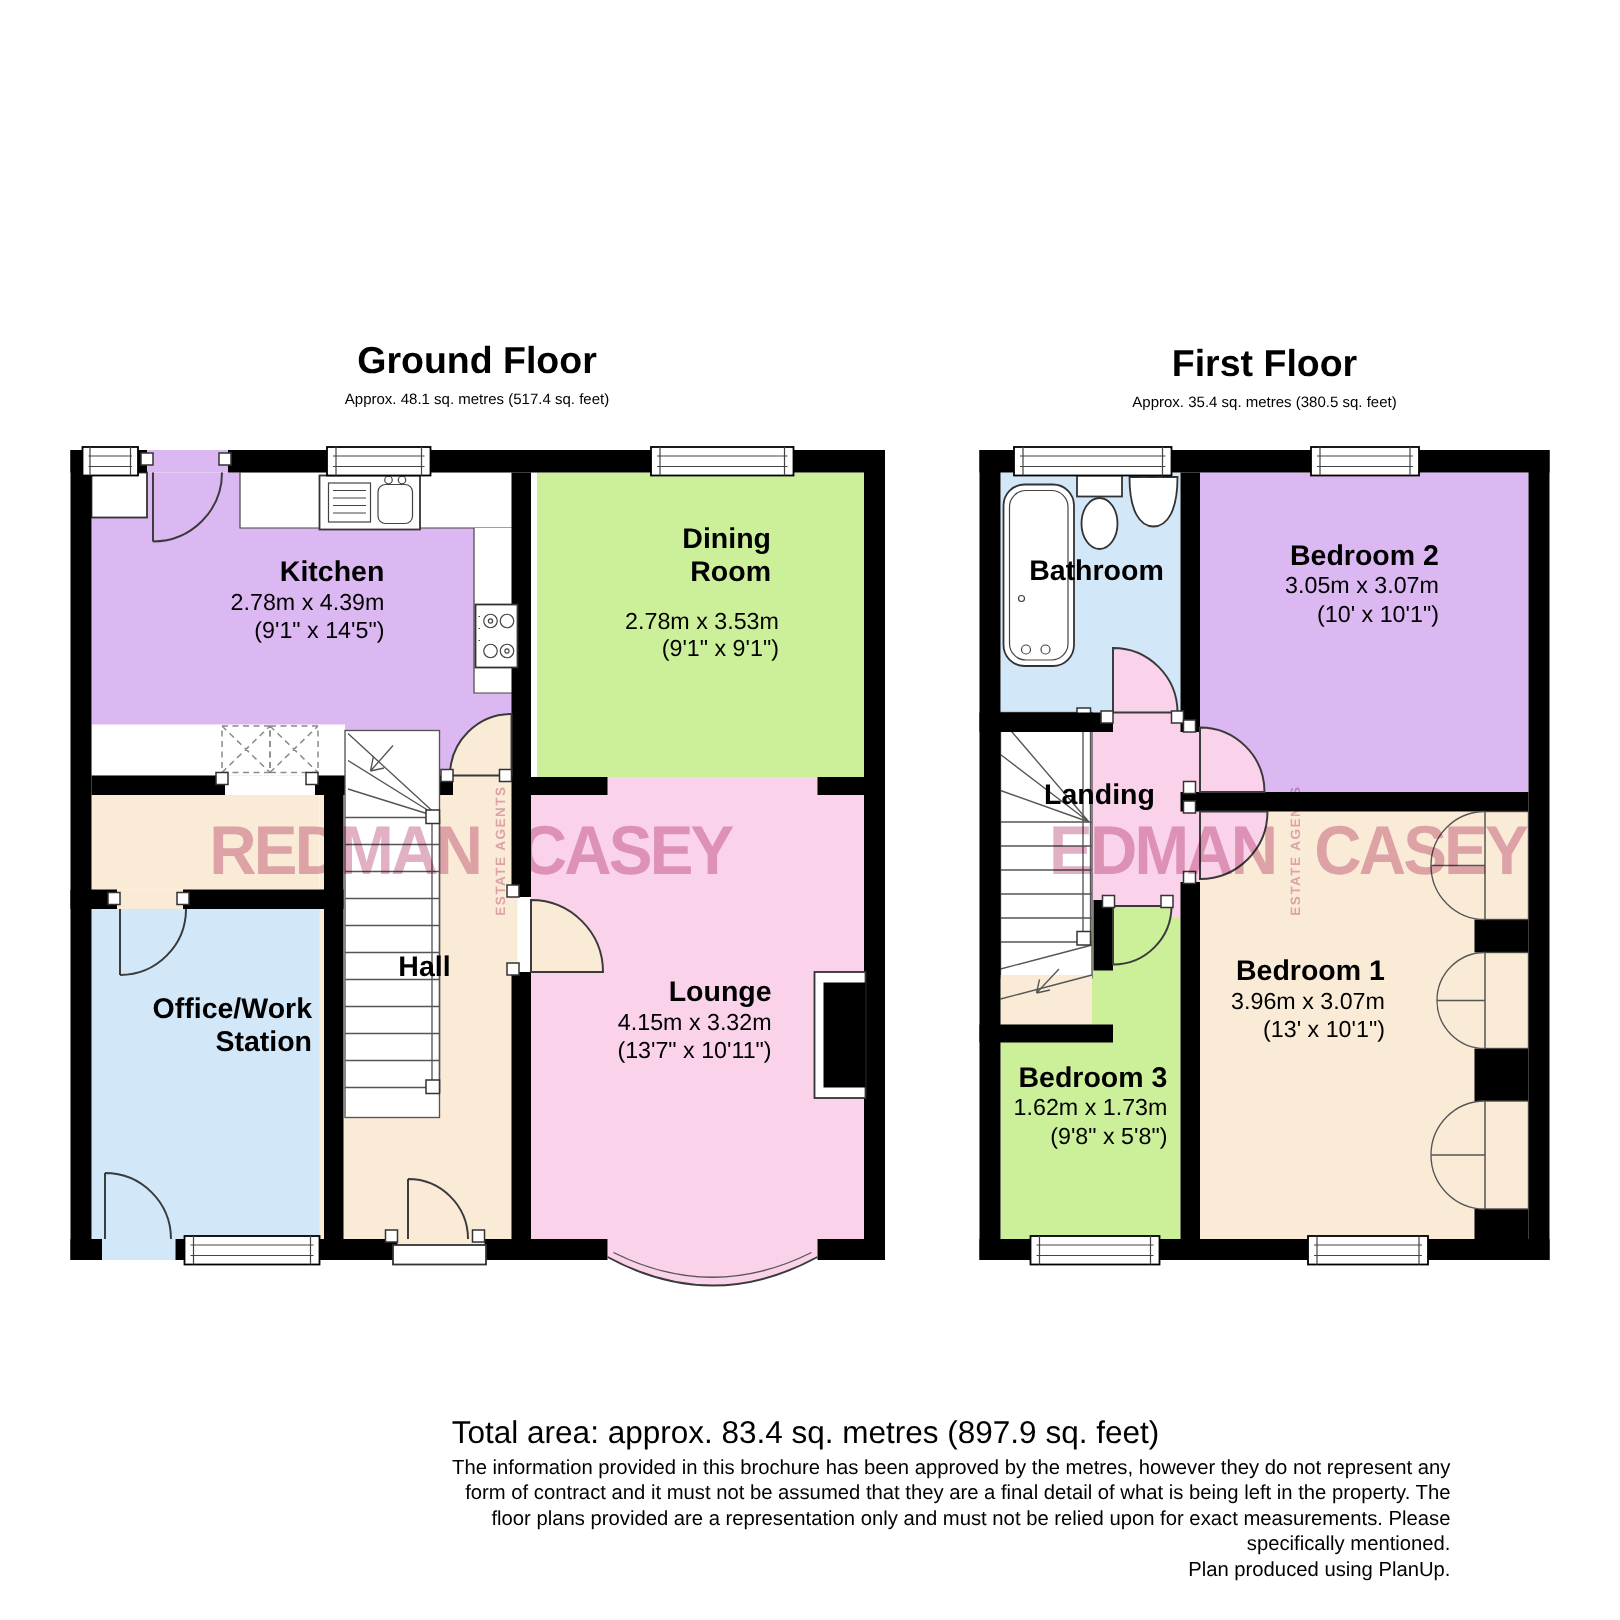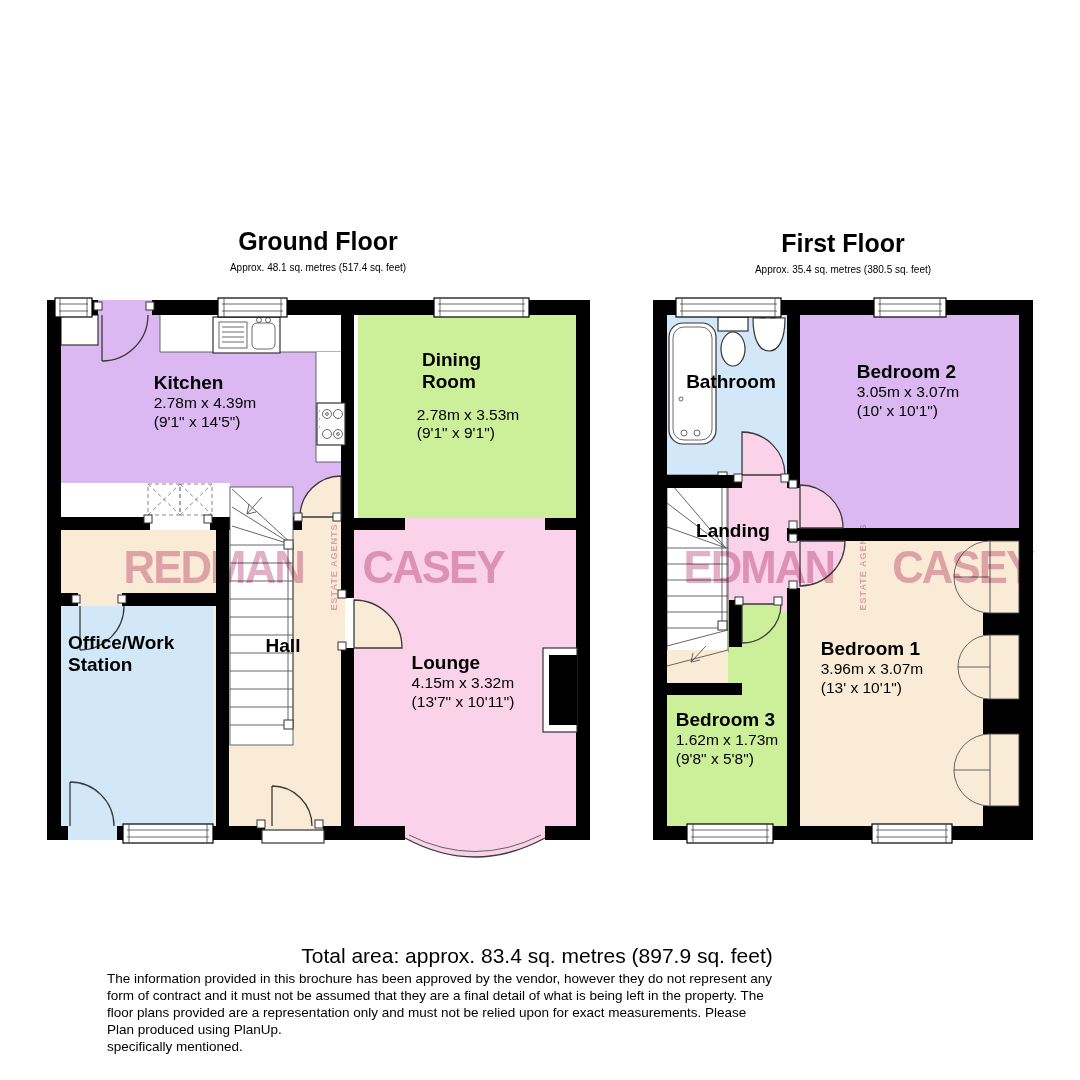--- a/index.html
+++ b/index.html
@@ -1,28 +1,28 @@
 <!DOCTYPE html>
 <html><head>
 <meta charset="utf-8">
 <style>
   html,body{margin:0;padding:0;background:#fff;}
   body{width:1080px;height:1080px;position:relative;overflow:hidden;
        font-family:"Liberation Sans", sans-serif;color:#000;}
   #plan-svg{position:absolute;left:0;top:0;}
-  .abs{position:absolute;transform:translate(-50%,-50%);text-align:left;}
+  .abs{position:absolute;transform:translate(-50%,-50%);text-align:right;}
   .floor-title{font-size:25px;font-weight:bold;white-space:nowrap;}
   .floor-sub{font-size:10px;white-space:nowrap;}
   .room-label{line-height:1.18;}
   .rname{font-size:19px;font-weight:bold;}
   .rdim{font-size:15.5px;white-space:nowrap;}
   .wrap90{width:92px;} .wrap140{width:140px;}
   .nowrap{white-space:nowrap;}
   .wm{position:absolute;transform:translate(-50%,-50%);display:flex;align-items:center;
-      gap:20px;mix-blend-mode:multiply;opacity:.62;pointer-events:none;}
+      gap:4px;mix-blend-mode:multiply;opacity:.62;pointer-events:none;}
   .wm-big{font-size:46px;font-weight:bold;letter-spacing:-2px;color:#cf7fa2;
           transform:scaleX(.95);white-space:nowrap;}
   .wm-vert{font-size:9px;font-weight:bold;color:#cf7fa2;writing-mode:vertical-rl;
            transform:rotate(180deg);letter-spacing:1px;white-space:nowrap;}
   .total-area{font-size:21px;white-space:nowrap;}
   .disclaimer{font-size:13.5px;line-height:17px;width:860px;}
   .disclaimer div{white-space:nowrap;}
   
   .c-purple{fill:#DCB8F2;} .c-green{fill:#CCEF9A;} .c-pink{fill:#FAD2EA;}
   .c-beige{fill:#FAEBD7;} .c-blue{fill:#D2E7F8;} .c-white{fill:#ffffff;}
@@ -306,21 +306,21 @@
   <div class="rdim">(9'1" x 9'1")</div>
 </div>
 <div class="abs room-label" style="left:463px;top:681px">
   <div class="rname nowrap">Lounge</div>
   <div class="rdim">4.15m x 3.32m</div>
   <div class="rdim">(13'7" x 10'11")</div>
 </div>
 <div class="abs room-label" style="left:283px;top:646px">
   <div class="rname nowrap">Hall</div>
 </div>
-<div class="abs room-label" style="left:138px;top:654px">
+<div class="abs room-label" style="left:138px;top:685px">
   <div class="rname wrap140" style="margin:0 auto">Office/Work Station</div>
 </div>
 
 <div class="abs room-label" style="left:731px;top:382px">
   <div class="rname nowrap">Bathroom</div>
 </div>
 <div class="abs room-label" style="left:908px;top:390px">
   <div class="rname nowrap">Bedroom 2</div>
   <div class="rdim">3.05m x 3.07m</div>
   <div class="rdim">(10' x 10'1")</div>
@@ -334,18 +334,18 @@
   <div class="rdim">(13' x 10'1")</div>
 </div>
 <div class="abs room-label" style="left:727px;top:738px">
   <div class="rname nowrap">Bedroom 3</div>
   <div class="rdim">1.62m x 1.73m</div>
   <div class="rdim">(9'8" x 5'8")</div>
 </div>
 
 <div class="abs total-area" style="left:537px;top:956px">Total area: approx. 83.4 sq. metres (897.9 sq. feet)</div>
 <div class="abs disclaimer" style="left:537px;top:1012px">
-  <div>The information provided in this brochure has been approved by the vendor, however they do not represent any</div>
+  <div>The information provided in this brochure has been approved by the metres, however they do not represent any</div>
   <div>form of contract and it must not be assumed that they are a final detail of what is being left in the property. The</div>
   <div>floor plans provided are a representation only and must not be relied upon for exact measurements. Please</div>
+  <div>specifically mentioned.</div>
   <div>Plan produced using PlanUp.</div>
-  <div>specifically mentioned.</div>
 </div>
 
 </body></html>

